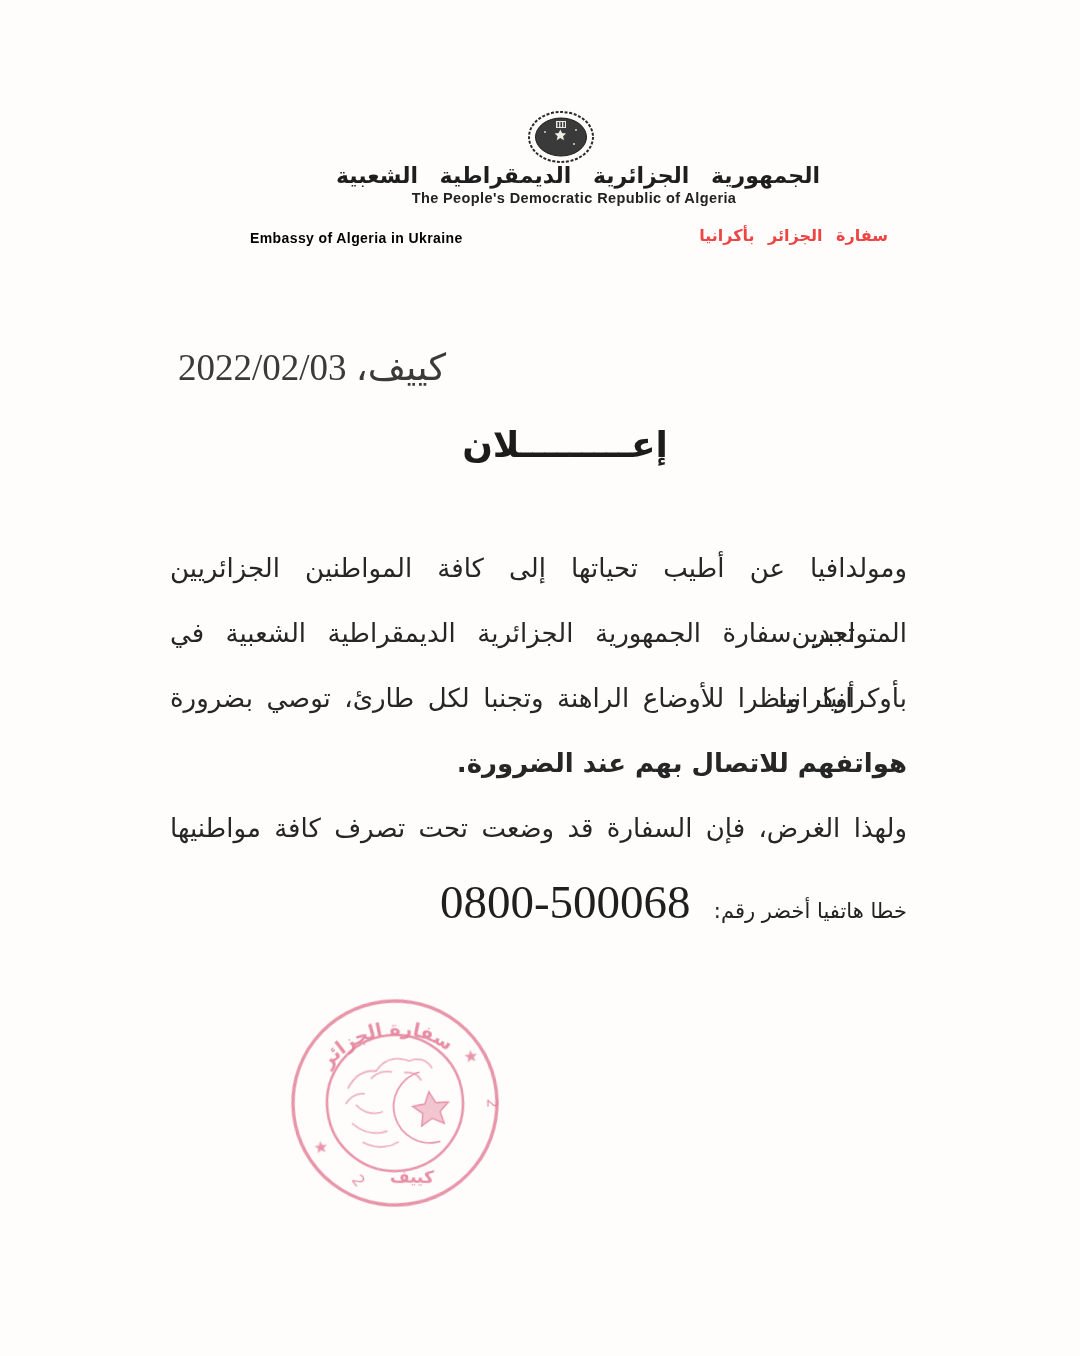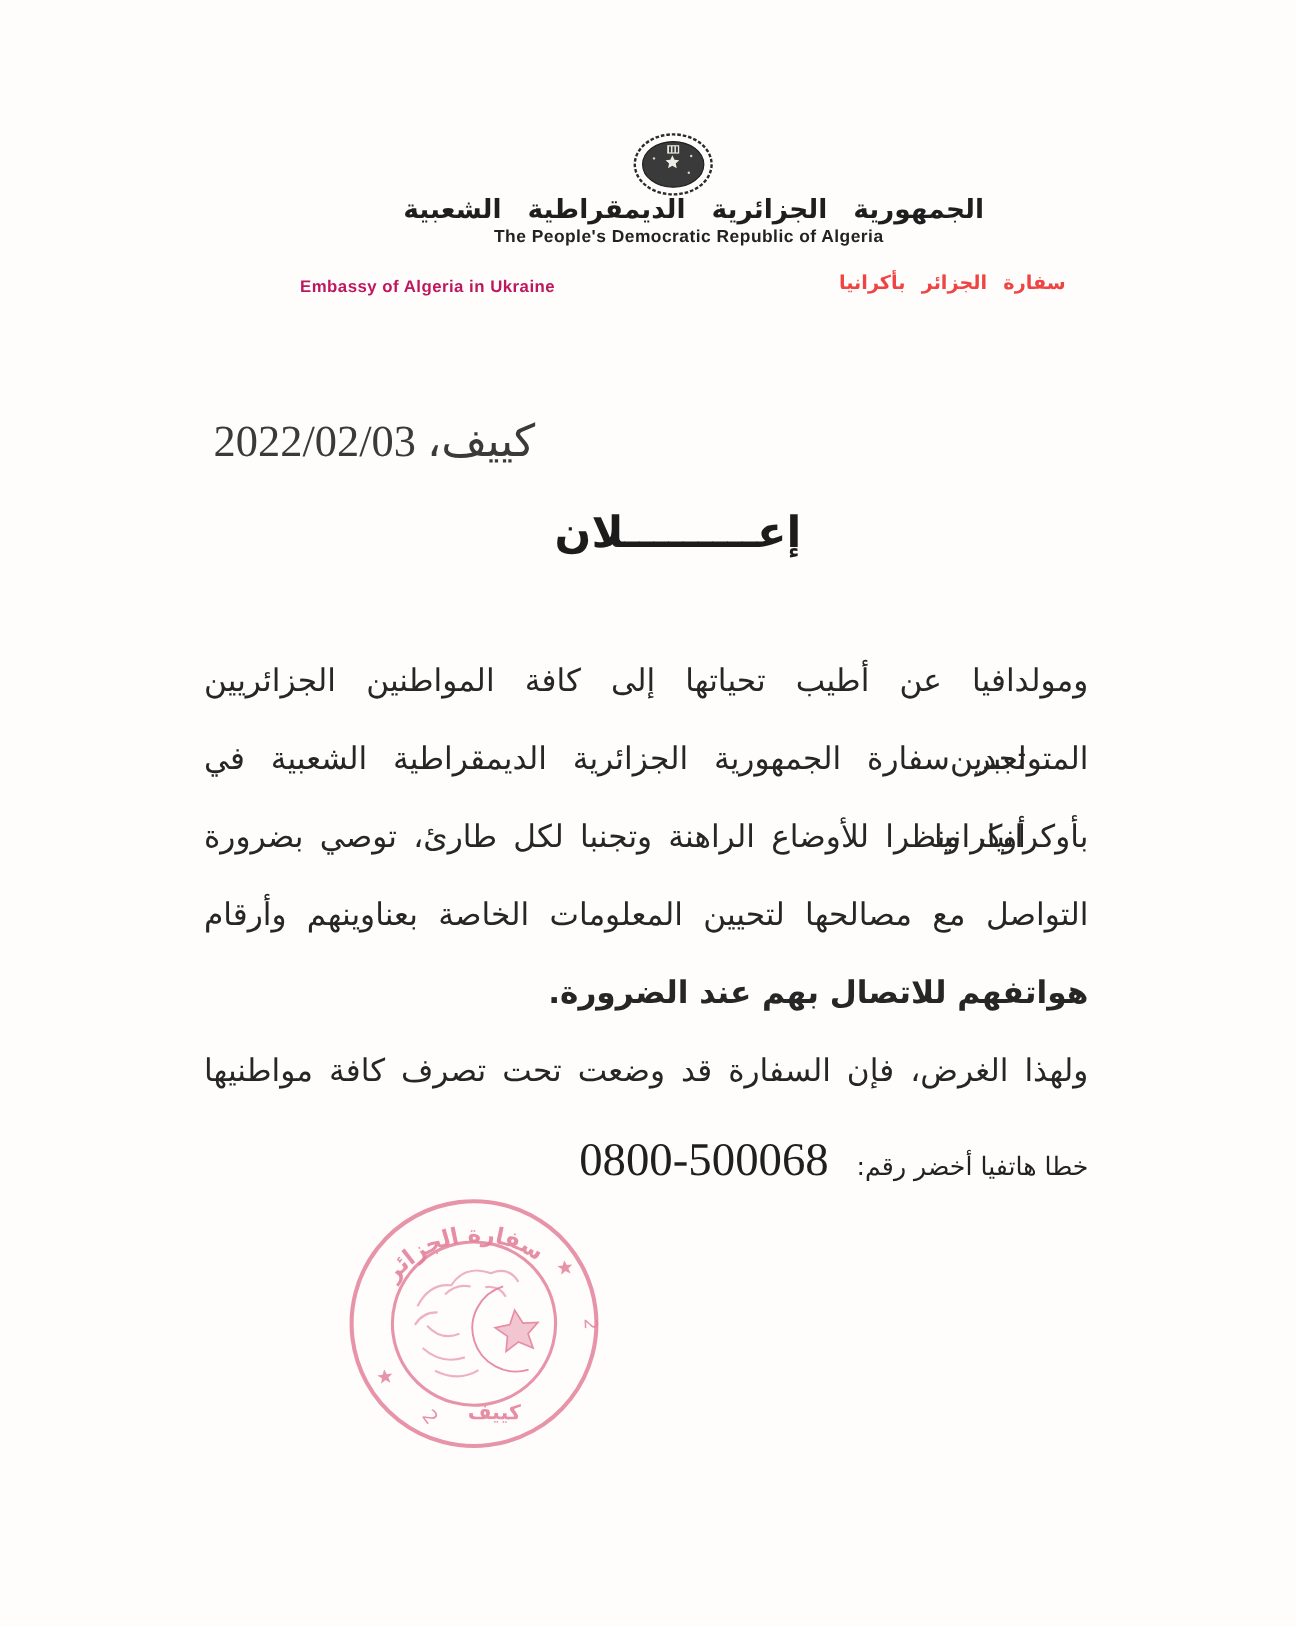--- a/index.html
+++ b/index.html
@@ -21,21 +21,21 @@
     word-spacing:14px;letter-spacing:1px;
   }
   .header-en{
     position:absolute;top:190px;left:0;width:1080px;
     text-align:center;transform:translateX(34px);
     font-weight:bold;font-size:14.5px;color:#222;letter-spacing:.4px;
     font-family:"Liberation Sans","DejaVu Sans",sans-serif;
   }
   .embassy-en{
     position:absolute;top:230px;left:250px;
-    font-weight:bold;font-size:14px;color:#be185d;letter-spacing:.4px;
+    font-weight:bold;font-size:14px;color:#000000;letter-spacing:.4px;
     font-family:"Liberation Sans","DejaVu Sans",sans-serif;
   }
   .embassy-ar{
     position:absolute;top:226px;right:192px;
     direction:rtl;font-size:16px;color:#ef4444;font-weight:bold;word-spacing:8px;
   }
 
   
   .dateline{
     position:absolute;top:326px;left:178px;
@@ -60,21 +60,21 @@
   .just{text-align:justify;text-align-last:justify;}
   .right{text-align:right;font-weight:bold;}
   .indent{padding-right:52px;}
   .phone-line{
     height:78px;line-height:78px;text-align:right;direction:rtl;
     white-space:nowrap;margin-top:2px;
   }
   .phone-label{font-size:21px;color:#222;}
   .phone-number{
     font-family:"Liberation Serif","DejaVu Serif",serif;
-    font-size:39px;color:#1f1f1f;letter-spacing:1px;
+    font-size:47px;color:#1f1f1f;letter-spacing:1px;
     unicode-bidi:embed;
   }
 
   
   .stamp{
     position:absolute;top:988px;left:280px;width:230px;height:230px;
     transform:rotate(-7deg);opacity:.88;
   }
 </style>
 </head>
@@ -104,21 +104,20 @@
   <div class="embassy-ar">سفارة الجزائر بأكرانيا</div>
 
   <div class="dateline">كييف، 2022/02/03</div>
 
   <div class="announce-title">إعـــــــــلان</div>
 
   <div class="body-text">
     <div class="bline just">ومولدافيا عن أطيب تحياتها إلى كافة المواطنين الجزائريين المتواجدين</div>
     <div class="bline just indent">تعبر سفارة الجمهورية الجزائرية الديمقراطية الشعبية في أوكرانيا</div>
     <div class="bline just">بأوكرانيا، ونظرا للأوضاع الراهنة وتجنبا لكل طارئ، توصي بضرورة</div>
-    <div class="bline just">التواصل مع مصالحها لتحيين المعلومات الخاصة بعناوينهم وأرقام</div>
     <div class="bline right">هواتفهم للاتصال بهم عند الضرورة.</div>
     <div class="bline just">ولهذا الغرض، فإن السفارة قد وضعت تحت تصرف كافة مواطنيها</div>
     <div class="phone-line">
       <span class="phone-label">خطا هاتفيا أخضر رقم:</span>
       <span class="phone-label">&nbsp;</span>
       <span class="phone-number">0800-500068</span>
     </div>
   </div>
 
   <div class="stamp">

